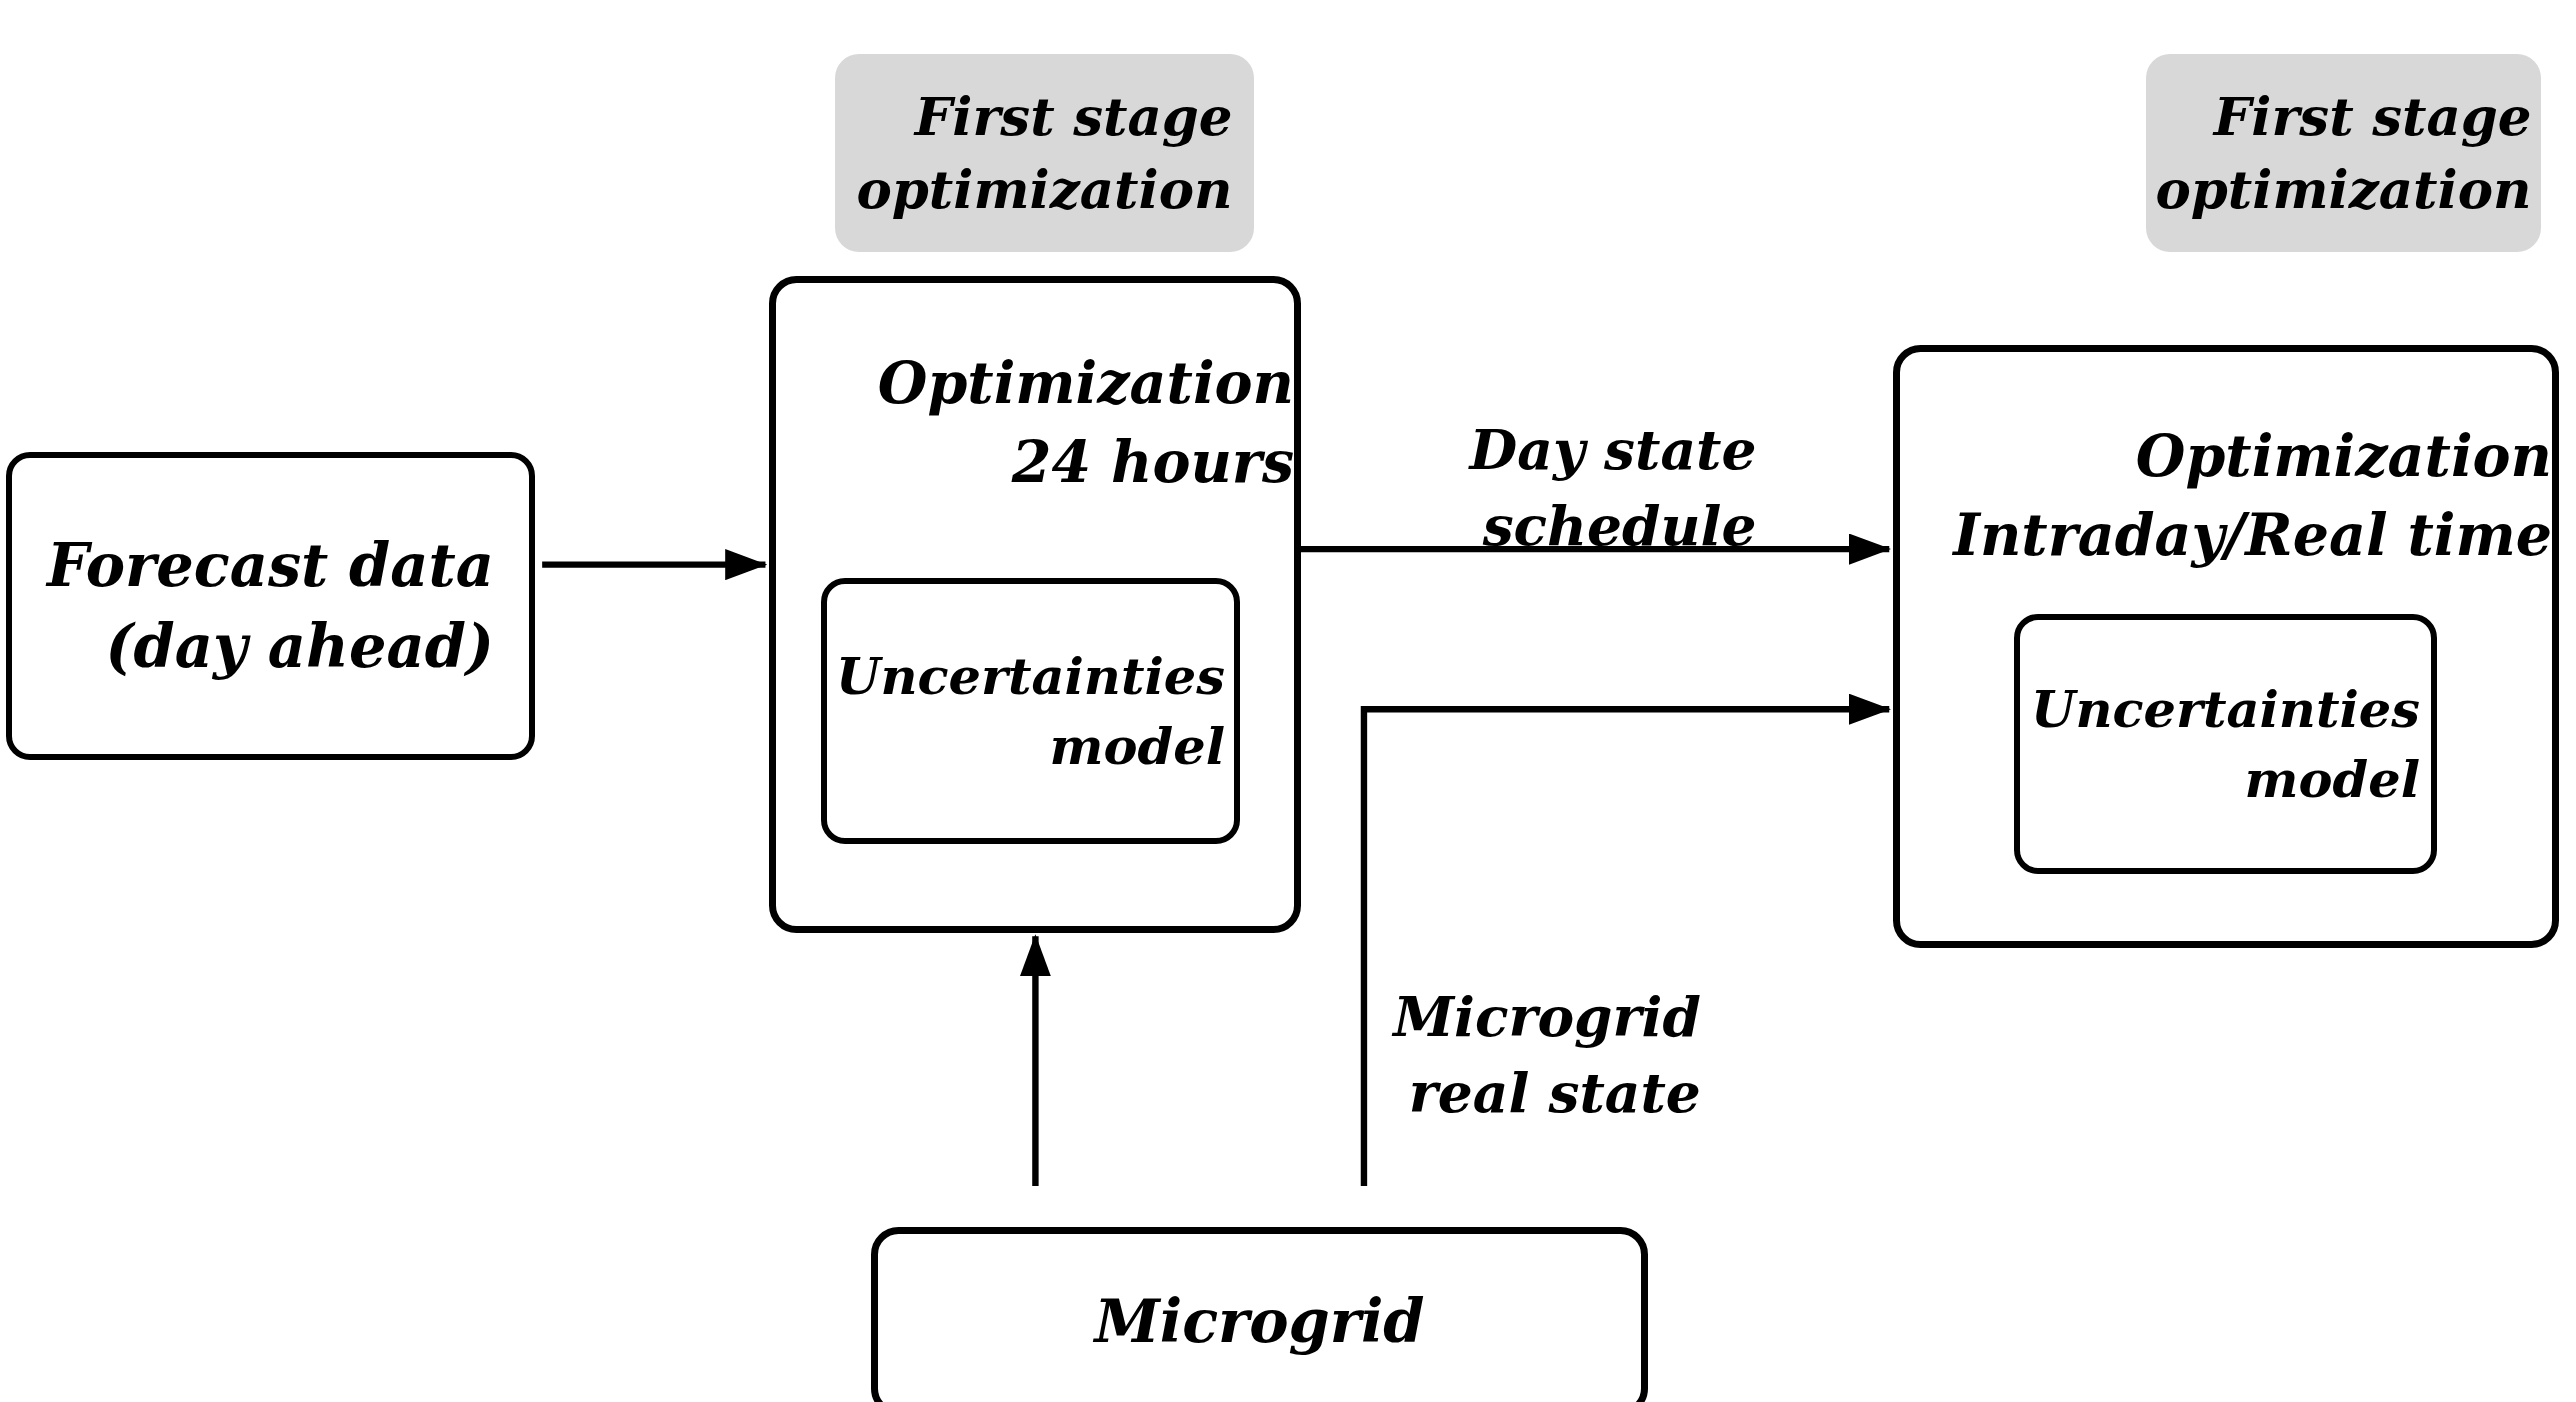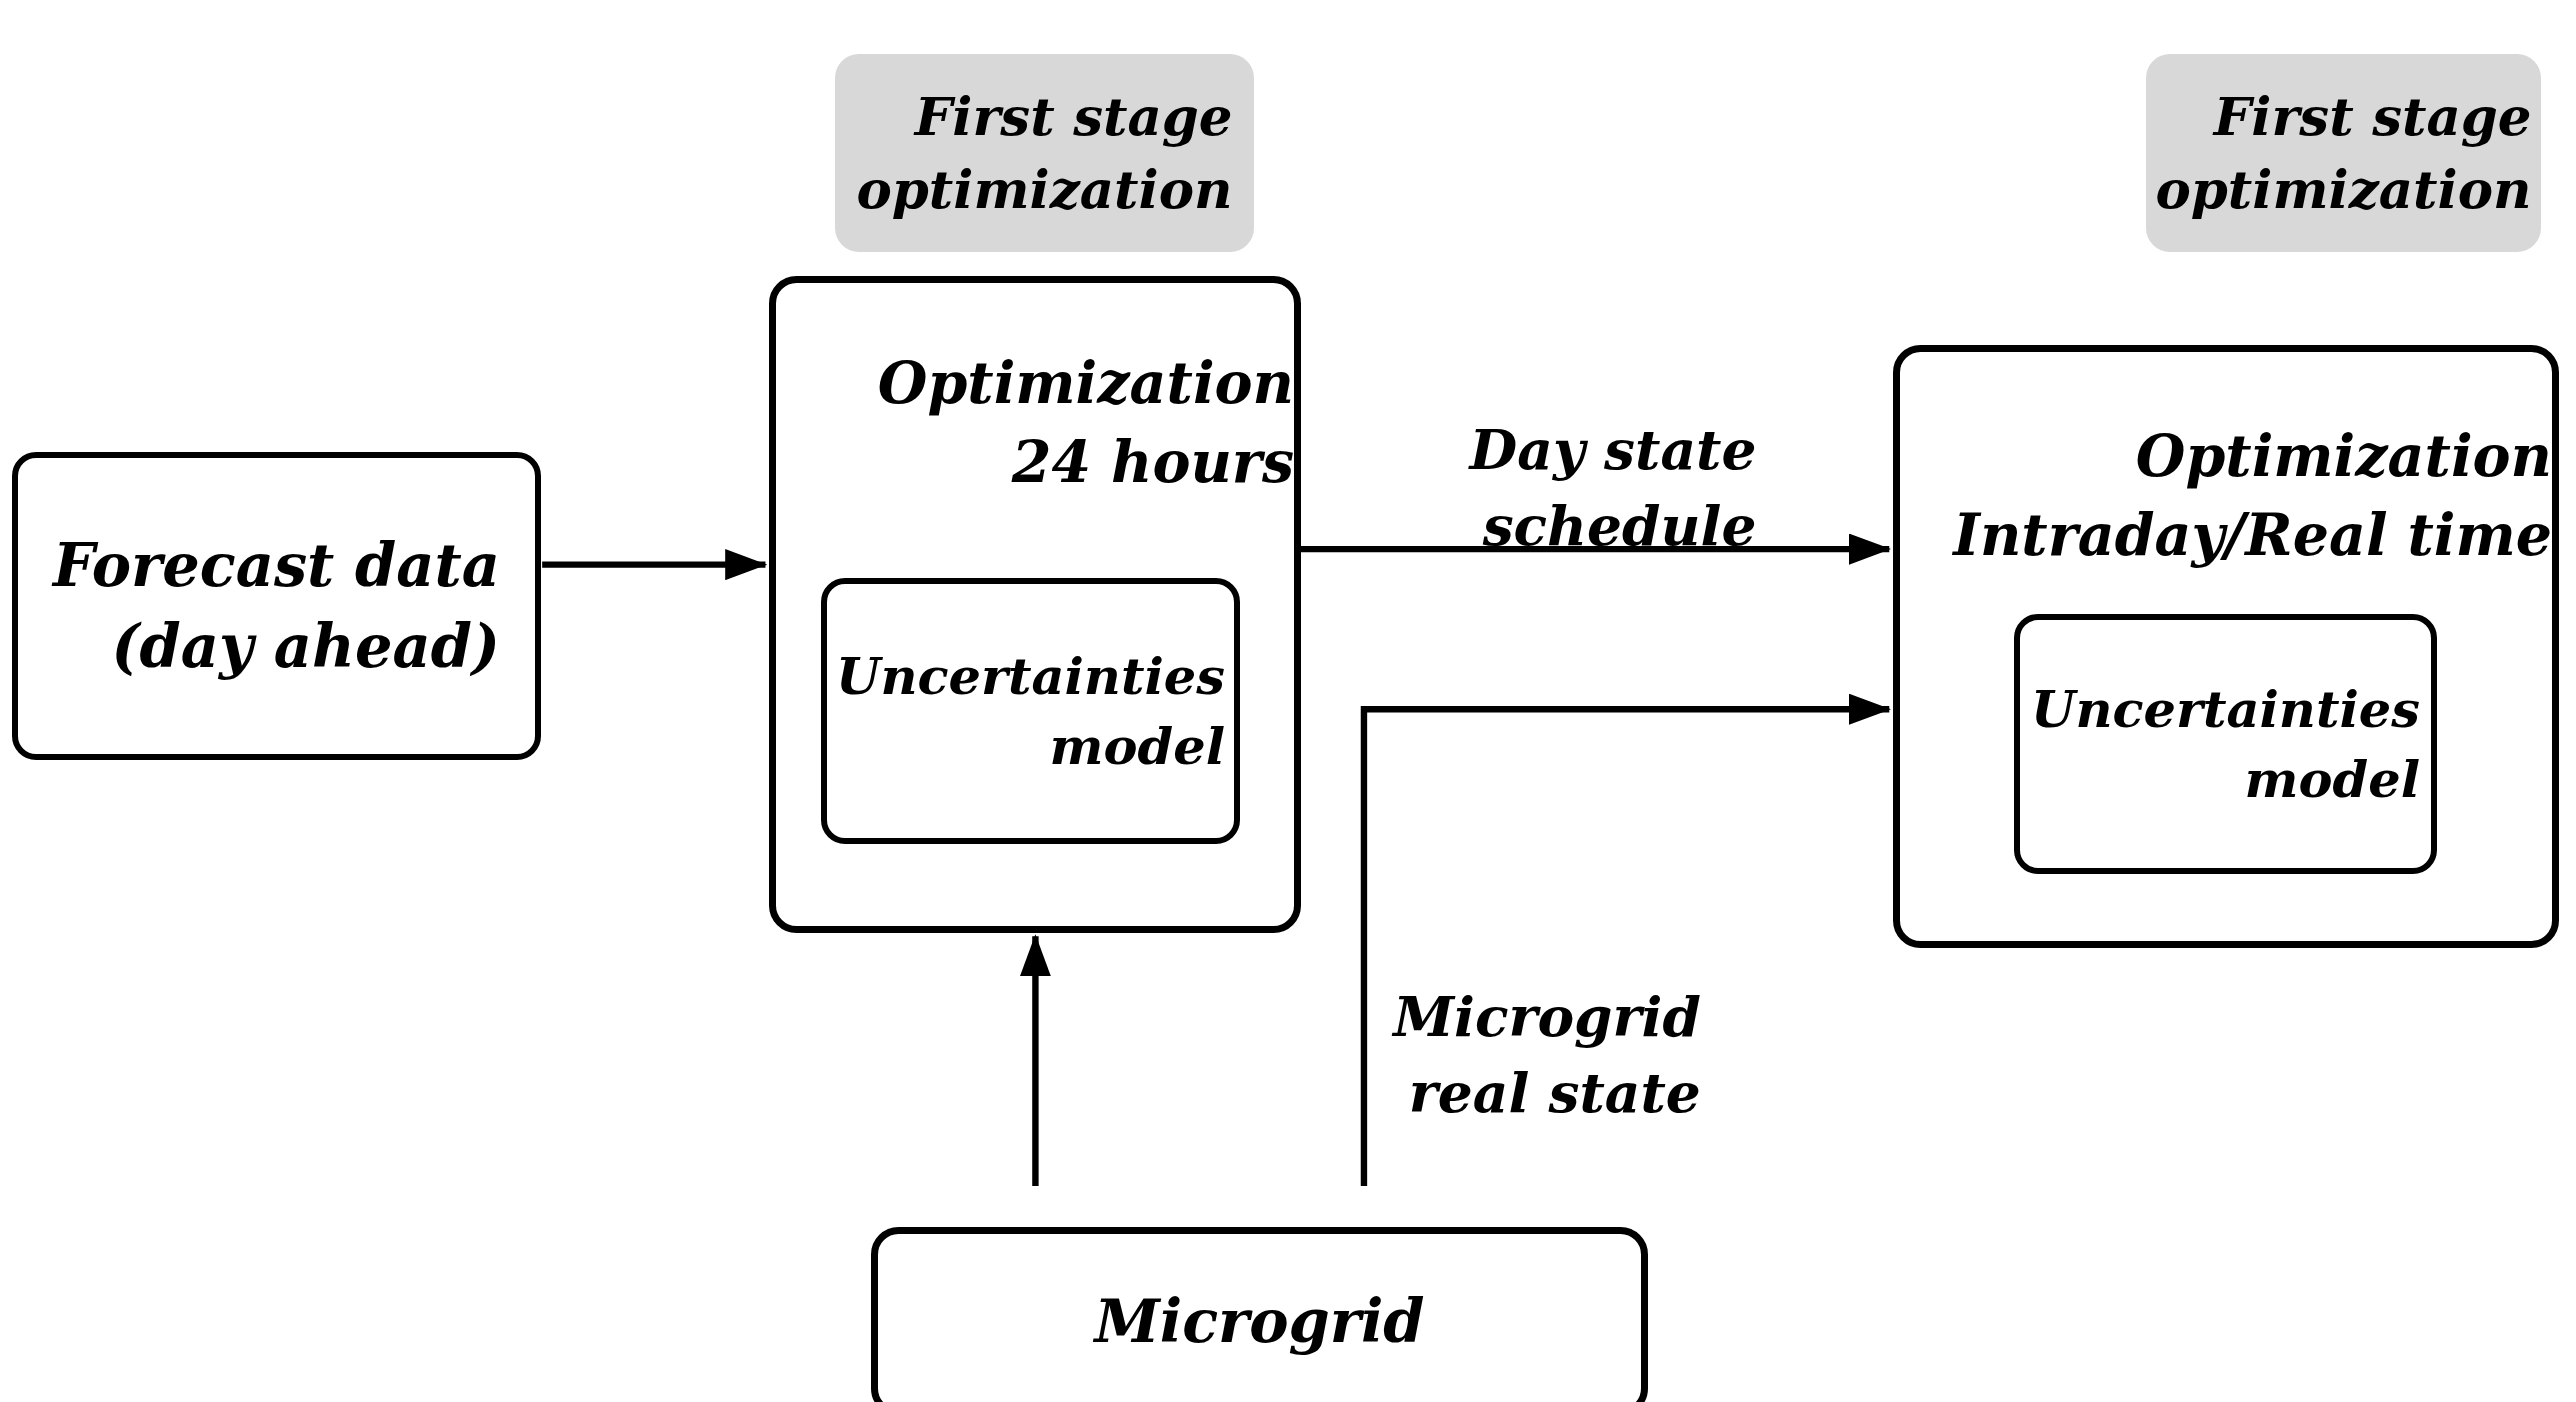--- a/index.html
+++ b/index.html
@@ -39,21 +39,21 @@
 
   
   .node {
     position: absolute;
     background: #ffffff;
     border: 7.3px solid #000000;
     border-radius: 27.5px;
     box-sizing: border-box;
   }
   #forecast-box {
-    left: 12px; top: 411px; width: 529px; height: 308px;
+    left: 6px; top: 411px; width: 529px; height: 308px;
     border-width: 6.4px; border-radius: 24px;
     display: flex; align-items: center; justify-content: center;
     font-size: 59px;
   }
   #opt24-box {
     left: 769px; top: 276px; width: 532px; height: 657px;
   }
   #opt24-title {
     position: absolute; left: 0; top: 20px; width: 100%;
     font-size: 57px;

